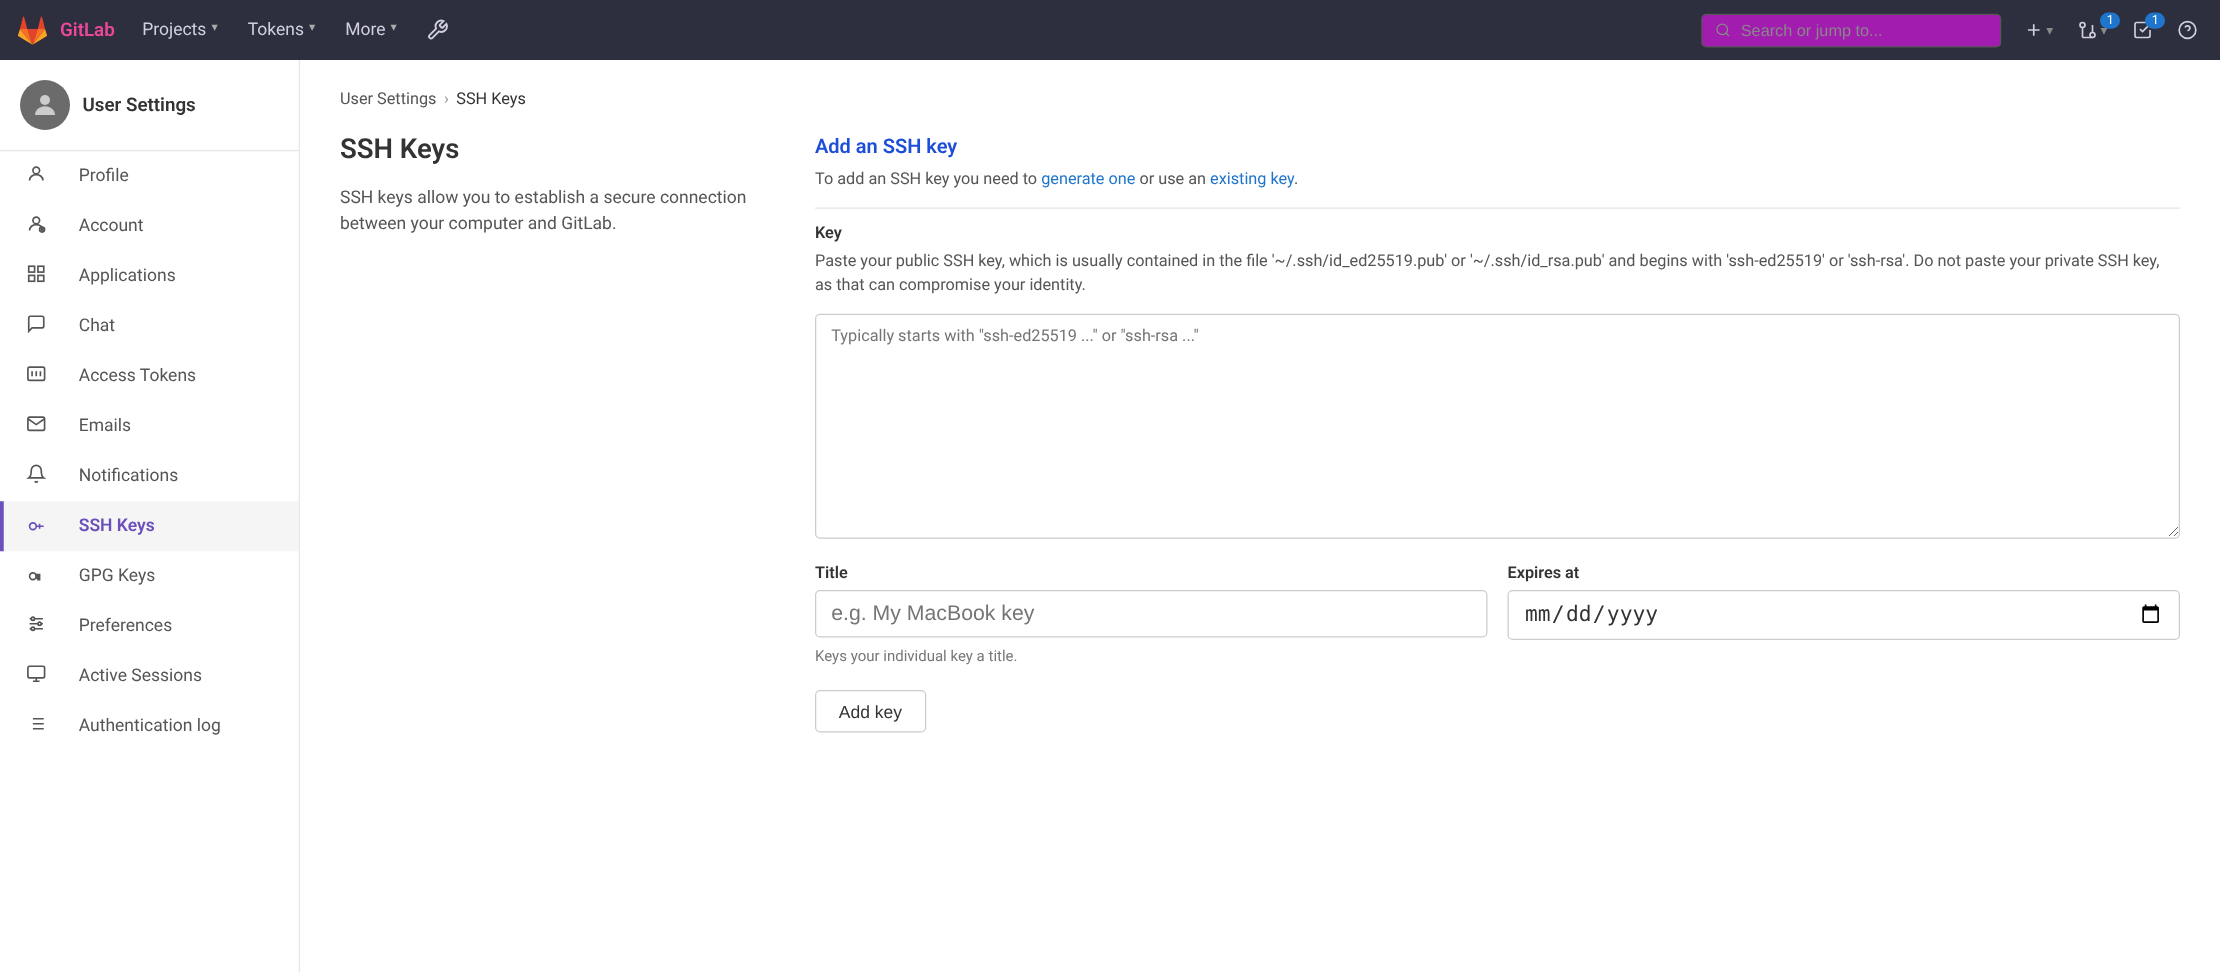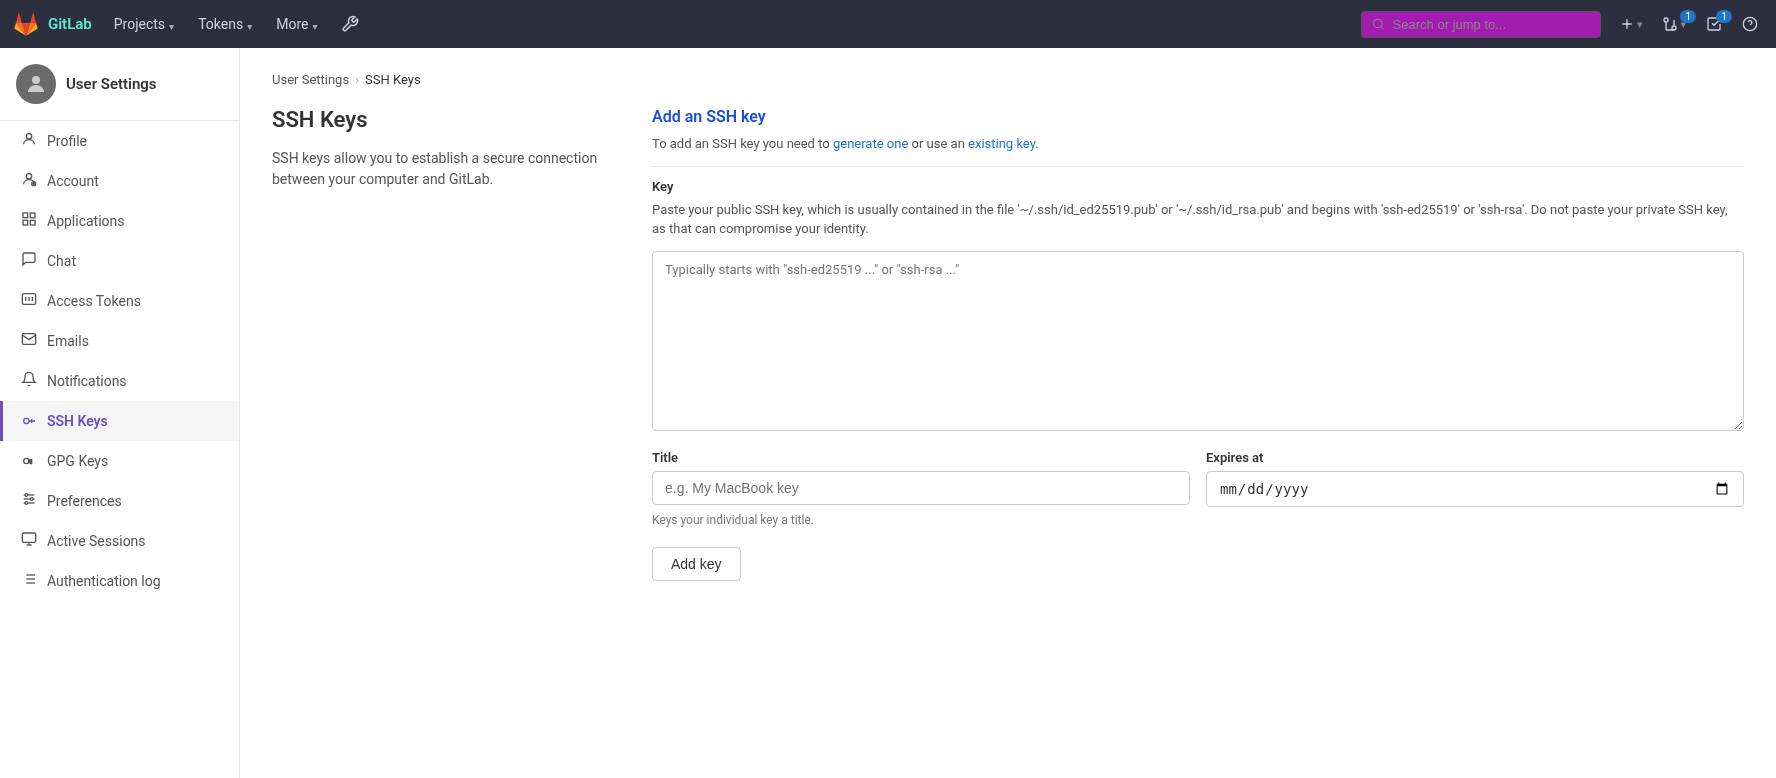--- a/index.html
+++ b/index.html
@@ -6,24 +6,24 @@
     body { font-family: -apple-system, BlinkMacSystemFont, 'Segoe UI', Roboto, sans-serif; font-size: 14px; color: #333; background: #fff; height: 778px; overflow: hidden; }
 
     
     .topnav {
       display: flex; align-items: center;
       background: #2d2f3e; height: 48px; padding: 0 12px;
       gap: 4px; position: fixed; top: 0; left: 0; right: 0; z-index: 100;
     }
     .topnav-logo { display: flex; align-items: center; gap: 8px; margin-right: 8px; }
     .topnav-logo svg { width: 28px; height: 28px; }
-    .topnav-logo-text { color: #5eead4; font-weight: 600; font-size: 15px; }
+    .topnav-logo-text { color: #ec4899; font-weight: 600; font-size: 15px; }
     .topnav-nav-item {
       color: #d0d0e0; padding: 6px 10px; border-radius: 4px;
-      cursor: pointer; display: flex; align-items: flex-end; gap: 4px;
+      cursor: pointer; display: flex; align-items: flex-start; gap: 4px;
       font-size: 14px;
     }
     .topnav-caret { font-size: 10px; color: #aaa; }
     .topnav-spacer { flex: 1; }
     .search-bar {
       display: flex; align-items: center;
       background: #a21caf; border-radius: 4px; padding: 5px 10px;
       width: 240px; gap: 8px; border: 1px solid #555;
     }
     .search-bar input {
@@ -57,21 +57,21 @@
       padding: 16px 16px 16px 16px; border-bottom: 1px solid #e5e5e5;
     }
     .sidebar-avatar {
       width: 40px; height: 40px; border-radius: 50%;
       background: #6b6b6b; display: flex; align-items: center; justify-content: center;
       color: #fff; font-size: 16px; font-weight: bold; overflow: hidden;
     }
     .sidebar-title { font-weight: 600; font-size: 15px; color: #333; }
     .sidebar-scroll { overflow-y: auto; }
     .sidebar-item {
-      display: flex; align-items: center; gap: 8px;
+      display: flex; align-items: center; gap: 24px;
       padding: 10px 16px; cursor: pointer; color: #555;
       font-size: 14px; border-left: 3px solid transparent;
       transition: background 0.15s;
     }
     .sidebar-item.active {
       background: #f5f5f5; border-left: 3px solid #6b4fbb;
       color: #6b4fbb; font-weight: 600;
     }
     .sidebar-item-icon { font-size: 15px; width: 20px; text-align: center; flex-shrink: 0; }
 
@@ -103,21 +103,21 @@
     .form-label { font-weight: 600; font-size: 13px; color: #333; margin-bottom: 6px; display: block; }
     .form-key-textarea {
       width: 100%; min-height: 180px; border: 1px solid #ccc;
       border-radius: 4px; padding: 10px 12px; font-size: 13px;
       color: #555; resize: vertical; outline: none; font-family: inherit;
     }
     .form-row { display: flex; gap: 16px; margin-top: 16px; }
     .form-group { flex: 1; }
     .form-input {
       width: 100%; border: 1px solid #ccc; border-radius: 4px;
-      padding: 8px 12px; font-size: 14px; outline: none; color: #333;
+      padding: 8px 12px; font-size: 17px; outline: none; color: #333;
     }
     .form-hint { font-size: 12px; color: #777; margin-top: 6px; }
     .btn-add {
       margin-top: 20px; padding: 8px 18px;
       background: #fff; border: 1px solid #ccc; border-radius: 4px;
       font-size: 14px; cursor: pointer; color: #333;
     }
 
     
     .sidebar::-webkit-scrollbar { width: 6px; }

